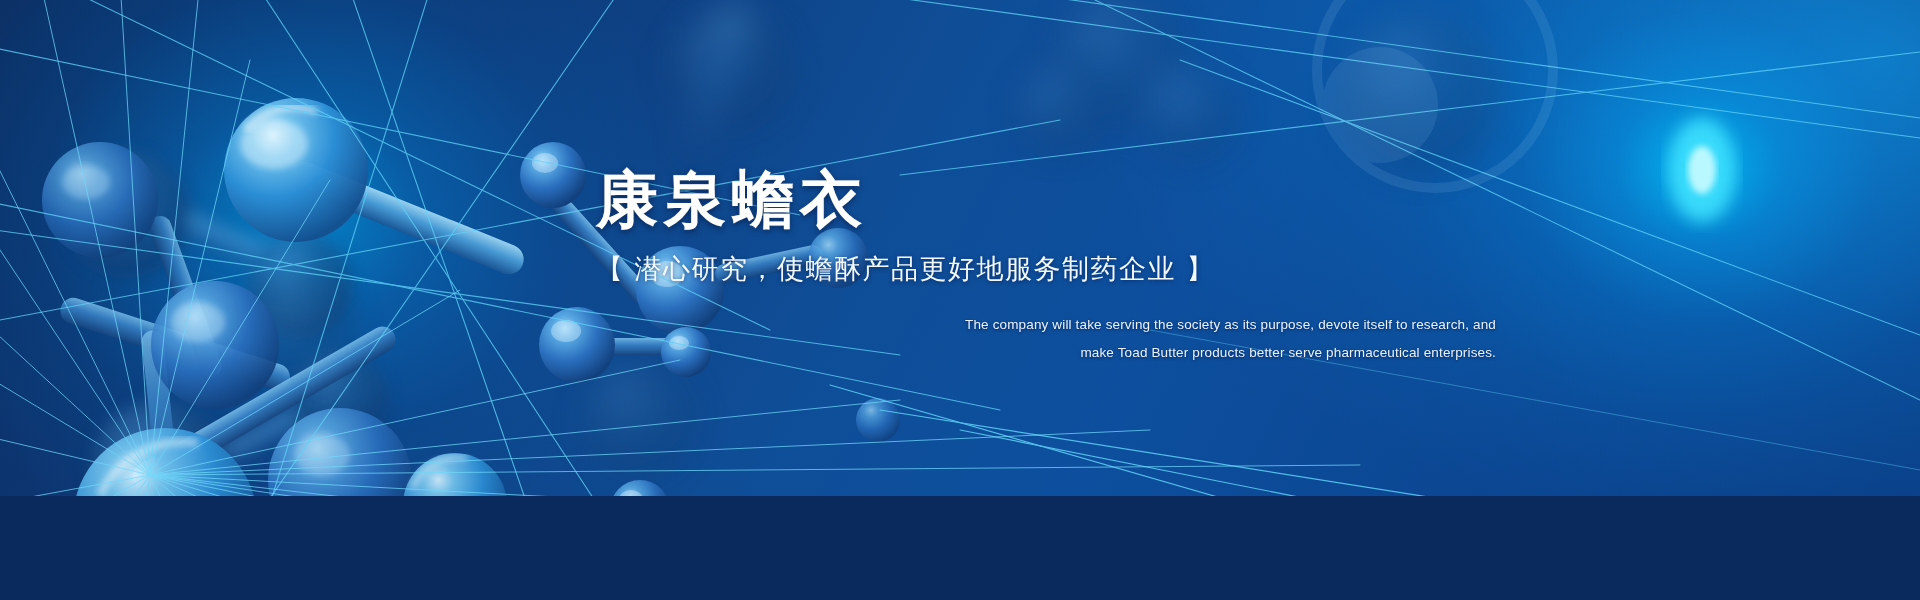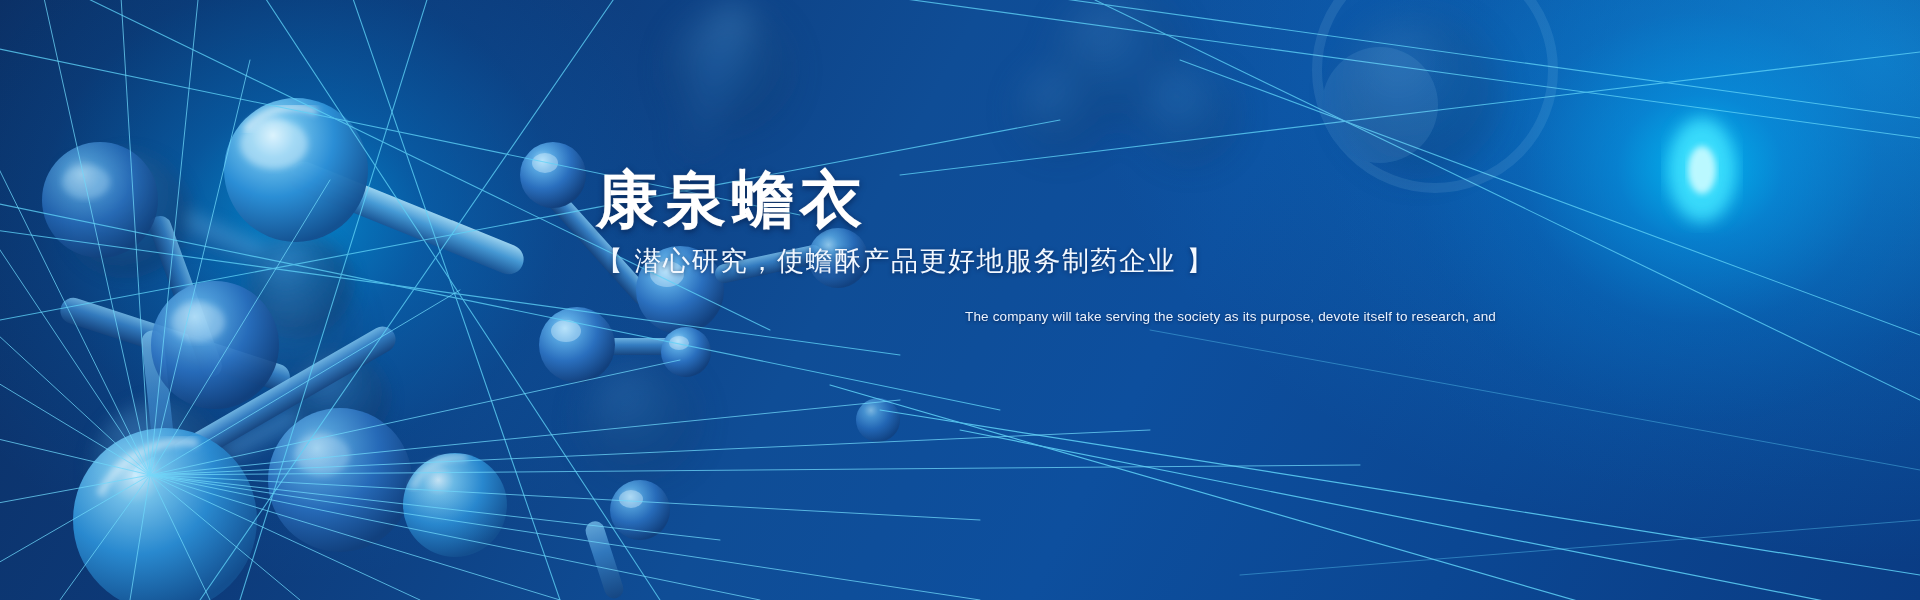--- a/index.html
+++ b/index.html
@@ -5,21 +5,21 @@
   * { margin:0; padding:0; box-sizing:border-box; }
   html, body {
     width:1920px; height:600px;
     overflow:hidden;
     background:#0a2a5e;
     font-family:"Liberation Sans", sans-serif;
   }
 
   .banner {
     position:relative;
-    width:1920px; height:600px;
+    width:1920px; height:496px;
     overflow:hidden;
     background:
       radial-gradient(ellipse 520px 460px at 1700px 168px, rgba(0,200,255,.80) 0%, rgba(0,170,250,.42) 16%, rgba(0,140,230,.18) 34%, rgba(0,110,200,.05) 55%, rgba(0,0,0,0) 72%),
       radial-gradient(ellipse 620px 560px at 300px 215px, rgba(0,180,255,.62) 0%, rgba(0,150,240,.34) 20%, rgba(0,120,210,.12) 42%, rgba(0,0,0,0) 65%),
       radial-gradient(ellipse 1100px 700px at 1880px 60px, rgba(20,170,245,.55) 0%, rgba(10,130,215,.25) 40%, rgba(0,0,0,0) 72%),
       linear-gradient(118deg, #0b2f64 0%, #0d3a79 22%, #0f4d96 44%, #0d4f9e 60%, #0b4793 78%, #0a3c84 100%);
   }
 
   
   .art { position:absolute; inset:0; width:1920px; height:600px; }
@@ -35,21 +35,21 @@
     font-family:"DejaVu Sans", sans-serif;
     font-size:62px;
     font-weight:700;
     line-height:1.02;
     color:#ffffff;
     letter-spacing:6px;
     text-shadow:0 2px 6px rgba(0,20,60,.65), 0 0 1px rgba(255,255,255,.6);
     white-space:nowrap;
   }
   .brand-sub {
-    margin-top:12px;
+    margin-top:20px;
     font-family:"DejaVu Sans", sans-serif;
     font-size:27px;
     font-weight:400;
     color:#f2f8ff;
     letter-spacing:1.5px;
     text-shadow:0 1px 4px rgba(0,20,60,.6);
     white-space:nowrap;
   }
   .brand-en {
     margin-top:24px;
@@ -248,16 +248,17 @@
     </g>
   </svg>
 
   <div class="text-block">
     <h1 class="brand-title">康泉蟾衣</h1>
 
     <div class="brand-sub">【 潜心研究，使蟾酥产品更好地服务制药企业 】</div>
 
     <div class="brand-en">
       <div>The company will take serving the society as its purpose, devote itself to research, and</div>
+      <div>make Toad Butter products better serve pharmaceutical enterprises.</div>
     </div>
   </div>
 
 </div>
 
 </body></html>

